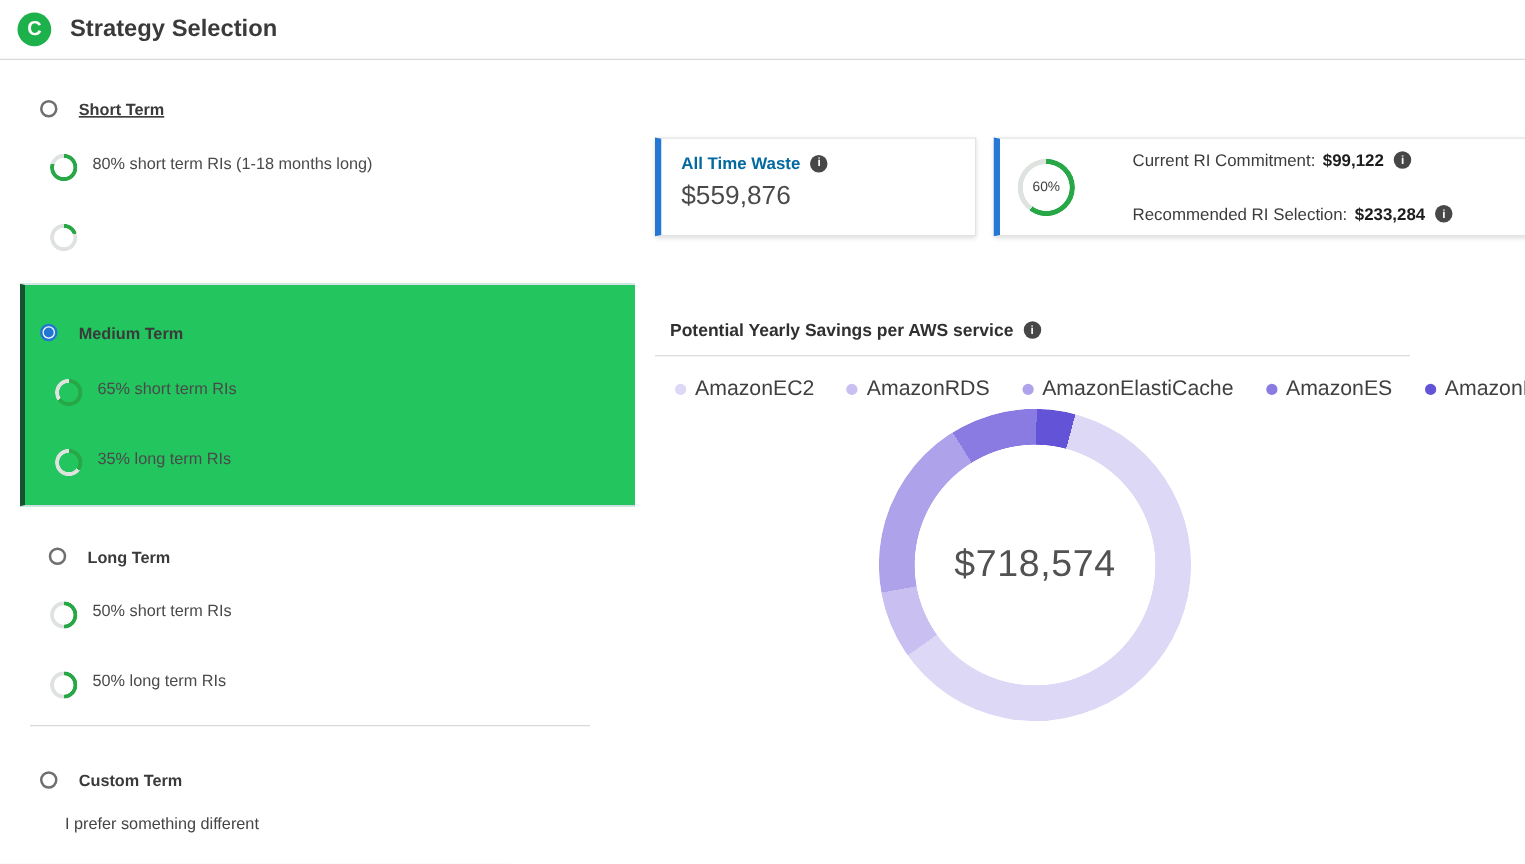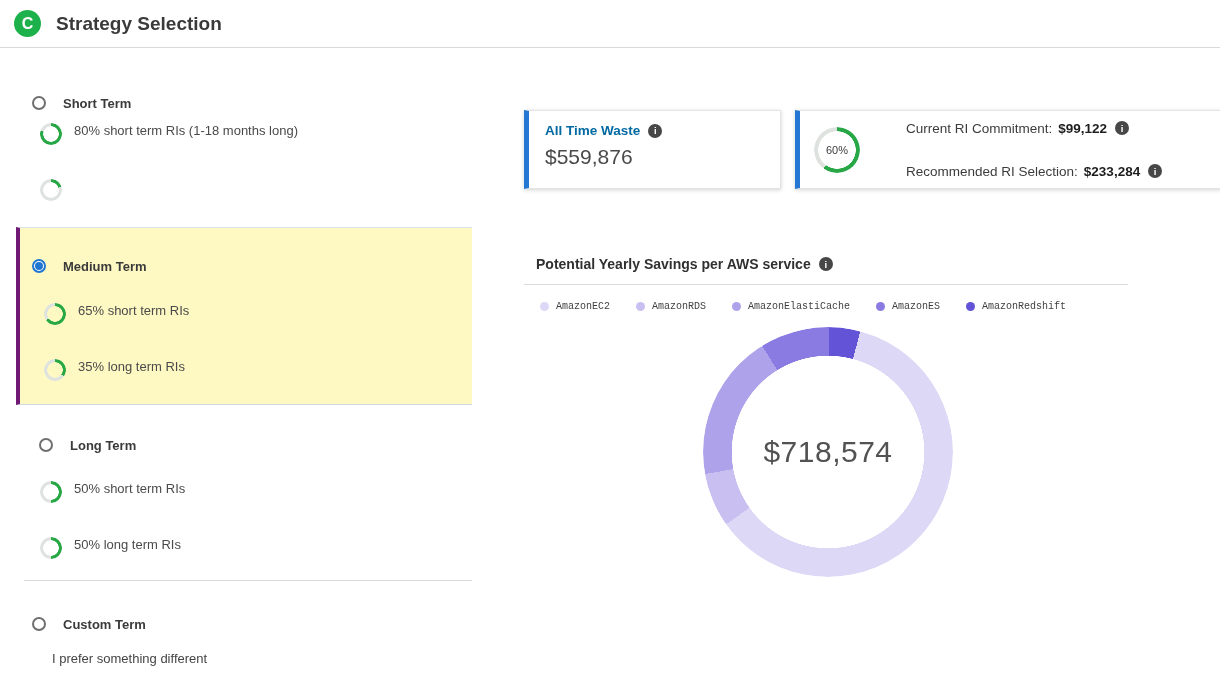--- a/index.html
+++ b/index.html
@@ -27,22 +27,22 @@
           -webkit-mask: radial-gradient(farthest-side, transparent calc(100% - 3.5px), #000 calc(100% - 3px));
           mask: radial-gradient(farthest-side, transparent calc(100% - 3.5px), #000 calc(100% - 3px)); }
   .ring-sm { width:22px; height:22px; }
   .ring-lg { width:46px; height:46px; }
   .ring-lg .ring { -webkit-mask: radial-gradient(farthest-side, transparent calc(100% - 4.5px), #000 calc(100% - 4px));
                    mask: radial-gradient(farthest-side, transparent calc(100% - 4.5px), #000 calc(100% - 4px)); }
   .ring-label { position:absolute; inset:0; display:flex; align-items:center; justify-content:center;
                 font-size:11px; color:#3c3c3c; }
   .opt-label { margin-left:12px; font-size:13px; color:#4a4a4a; }
 
-  .medium-block { position:absolute; left:16px; top:227px; width:456px; height:178px;
-                  background:#fef9c3; border-left:4px solid #701a75;
+  .medium-block { position:absolute; left:16px; top:227px; width:492px; height:178px;
+                  background:#22c55e; border-left:4px solid #14532d;
                   border-top:1px solid #d9e2ec; border-bottom:1px solid #cfd9e3; }
   .divider { position:absolute; left:24px; width:448px; height:1px; background:#d9d9d9; }
   .custom-desc { position:absolute; left:52px; top:651px; font-size:13px; color:#444; }
 
   
   .card { position:absolute; top:110px; height:79px; background:#fff;
           border:1px solid #e4e4e4; border-left:5px solid #2478d4;
           box-shadow:0 1px 4px rgba(0,0,0,0.18); }
   .card-waste { left:524px; width:257px; padding:12px 16px; }
   .card-title-row { display:flex; align-items:center; }
@@ -60,40 +60,40 @@
   .info::after { content:"i"; }
 
   
   .savings-title-row { position:absolute; left:536px; top:256px; display:flex; align-items:center; }
   .savings-title { font-size:14px; font-weight:bold; color:#303030; }
   .savings-hr { position:absolute; left:524px; top:284px; width:604px; height:1px; background:#dcdcdc; }
 
   .legend { position:absolute; left:540px; top:301px; display:flex; gap:26px; align-items:center; }
   .legend-item { display:flex; align-items:center; gap:7px; cursor:pointer; }
   .legend-dot { width:9px; height:9px; border-radius:50%; flex:0 0 auto; }
-  .legend-label { font-size:10px; color:#3f3f3f;font-family:Liberation Mono, monospace; }
+  .legend-label { font-size:17px; color:#3f3f3f; }
 
   .donut-wrap { position:absolute; left:703px; top:327px; width:250px; height:250px; }
   .donut-ring { position:absolute; inset:0; border-radius:50%;
           -webkit-mask: radial-gradient(farthest-side, transparent calc(100% - 29px), #000 calc(100% - 28.5px));
           mask: radial-gradient(farthest-side, transparent calc(100% - 29px), #000 calc(100% - 28.5px)); }
   .donut-center { position:absolute; inset:0; display:flex; align-items:center; justify-content:center;
                   font-size:30px; color:#525252; letter-spacing:0.5px; }
 </style>
 </head>
 <body>
 
 <div id="app">
 
   <div class="header">
     <div class="logo">C</div>
     <div class="page-title">Strategy Selection</div>
   </div>
 
-  <div class="strat-row" style="left:32px; top:94px;">
+  <div class="strat-row" style="left:32px; top:78px;text-decoration:underline;">
     <span class="radio"></span>
     <span class="strat-label">Short Term</span>
   </div>
   <div class="opt-row" style="left:40px; top:123px;">
     <span class="ring-wrap ring-sm">
         <span class="ring" style="background: conic-gradient(rgb(39, 167, 70) 80%, rgb(223, 227, 224) 0deg);"></span>
       </span>
     <span class="opt-label">80% short term RIs (1-18 months long)</span>
   </div>
   <div class="opt-row" style="left:40px; top:179px;">

